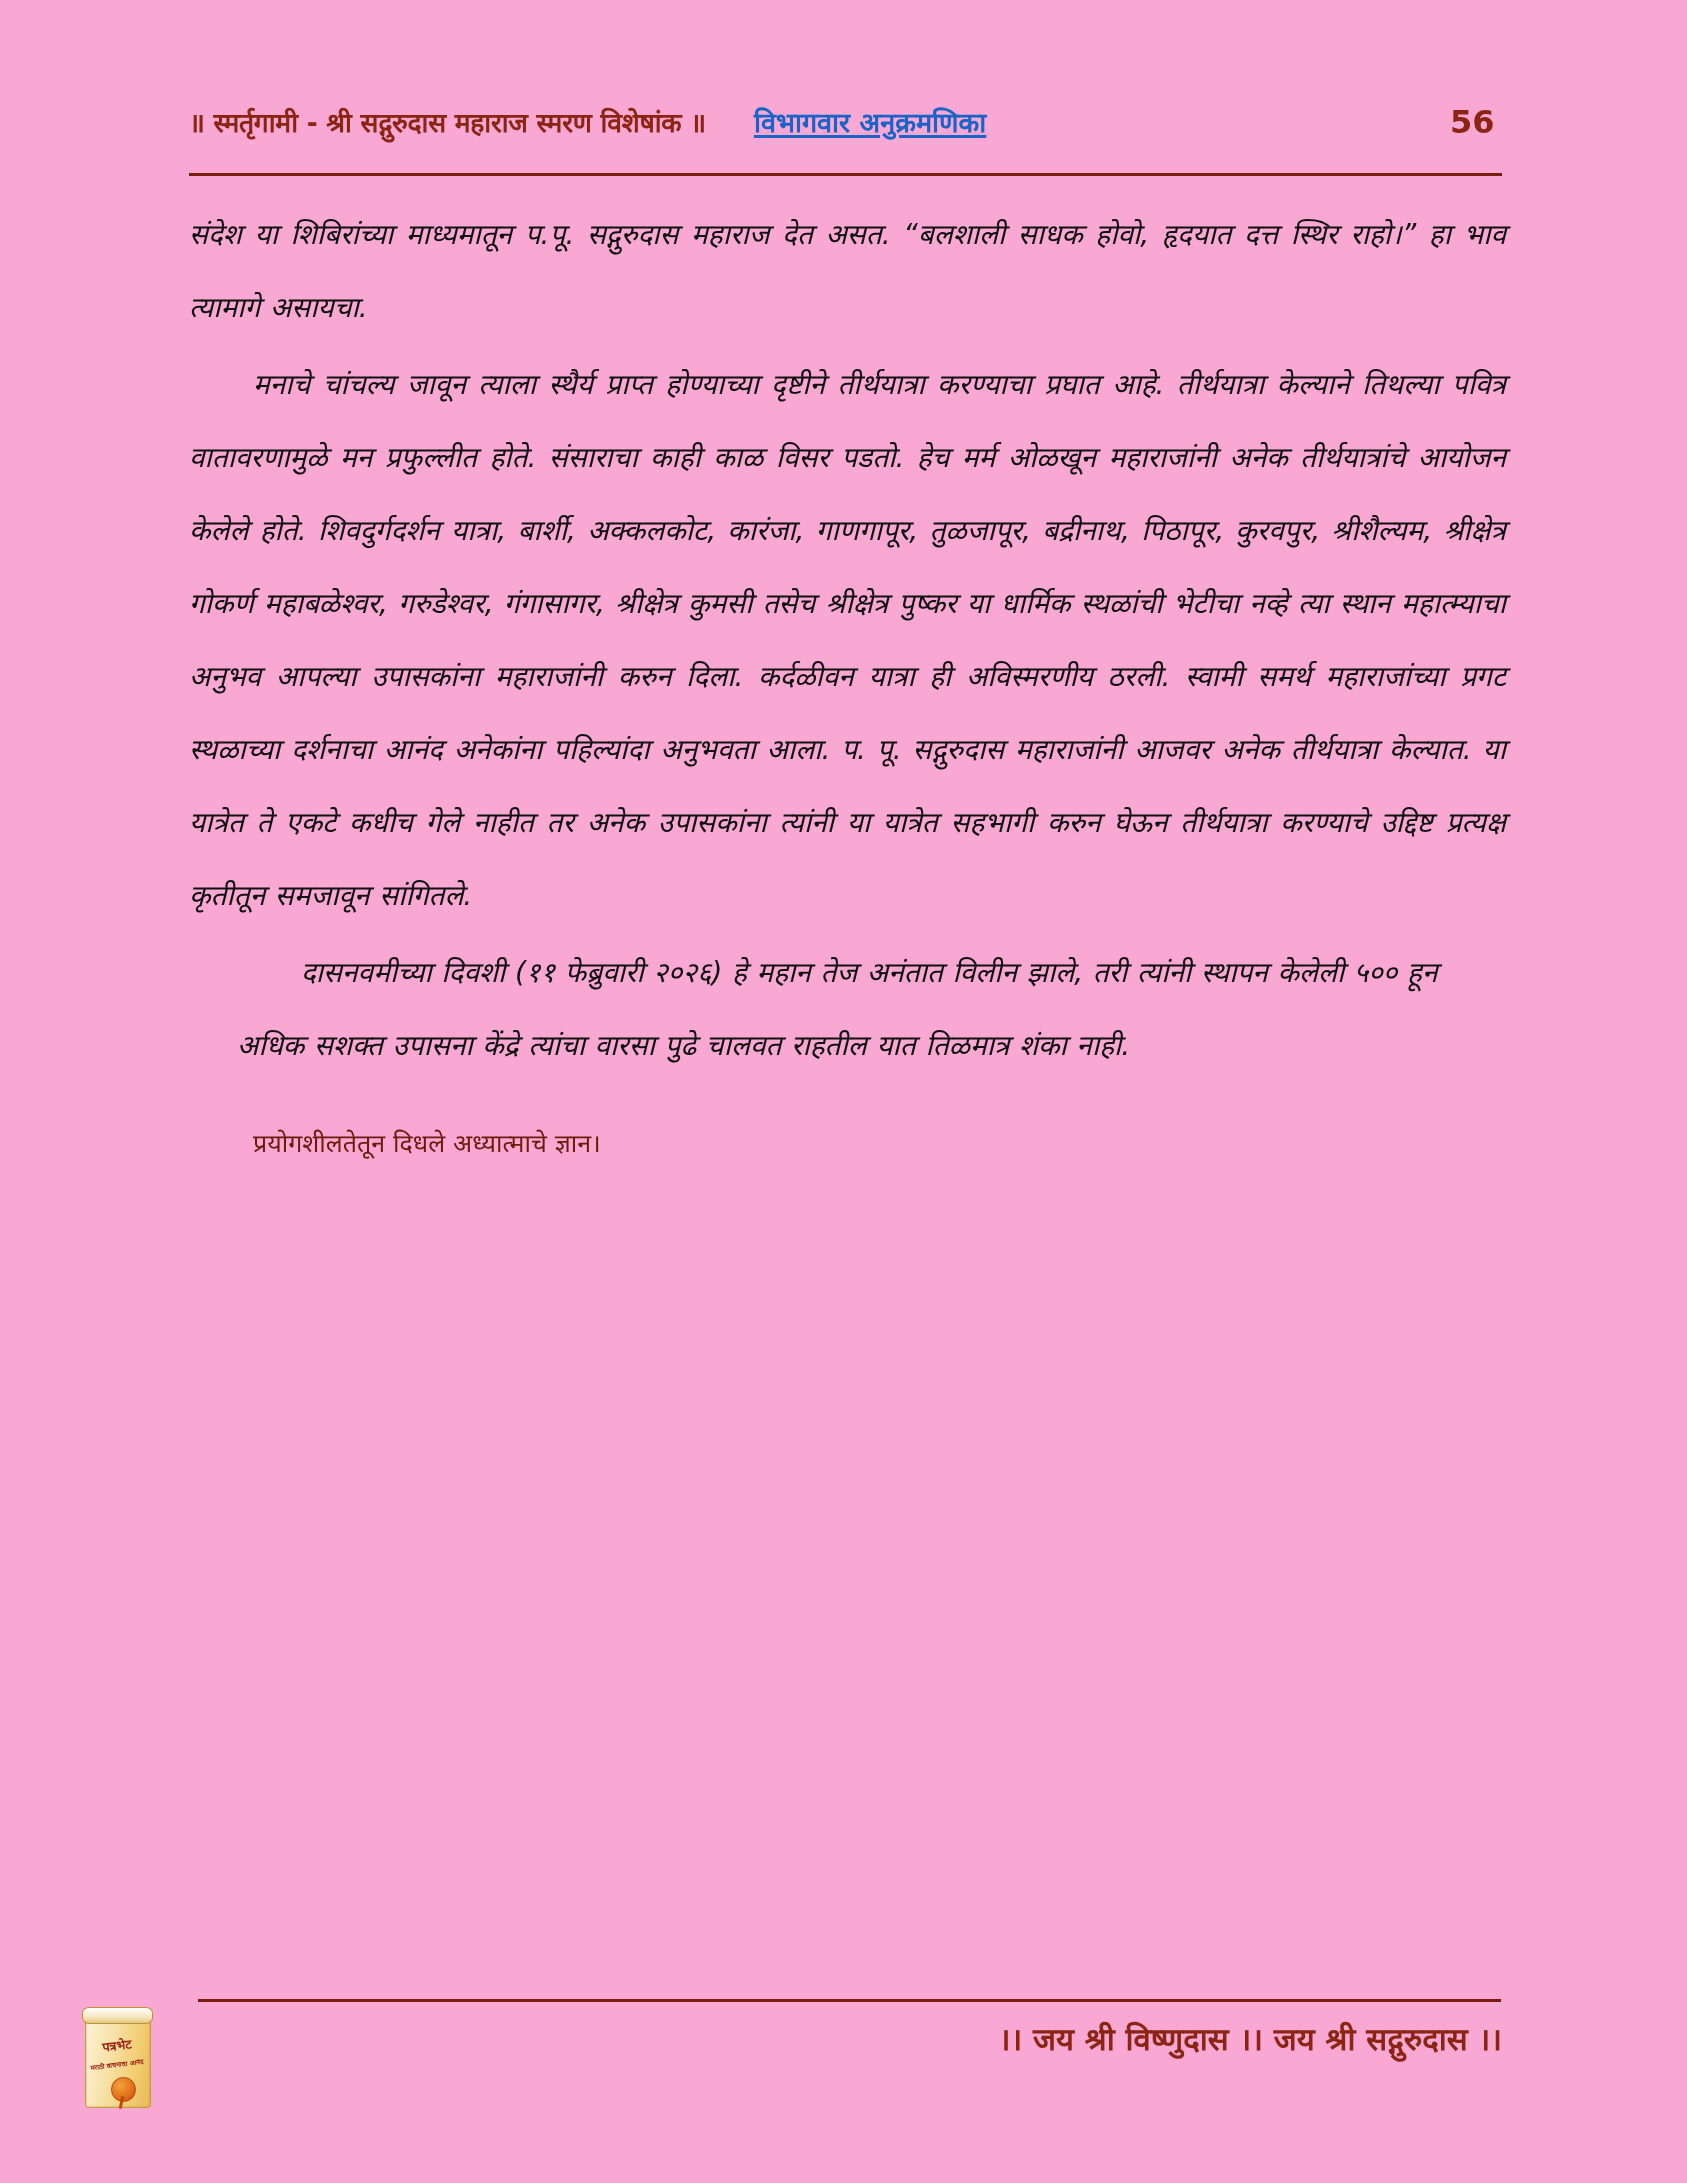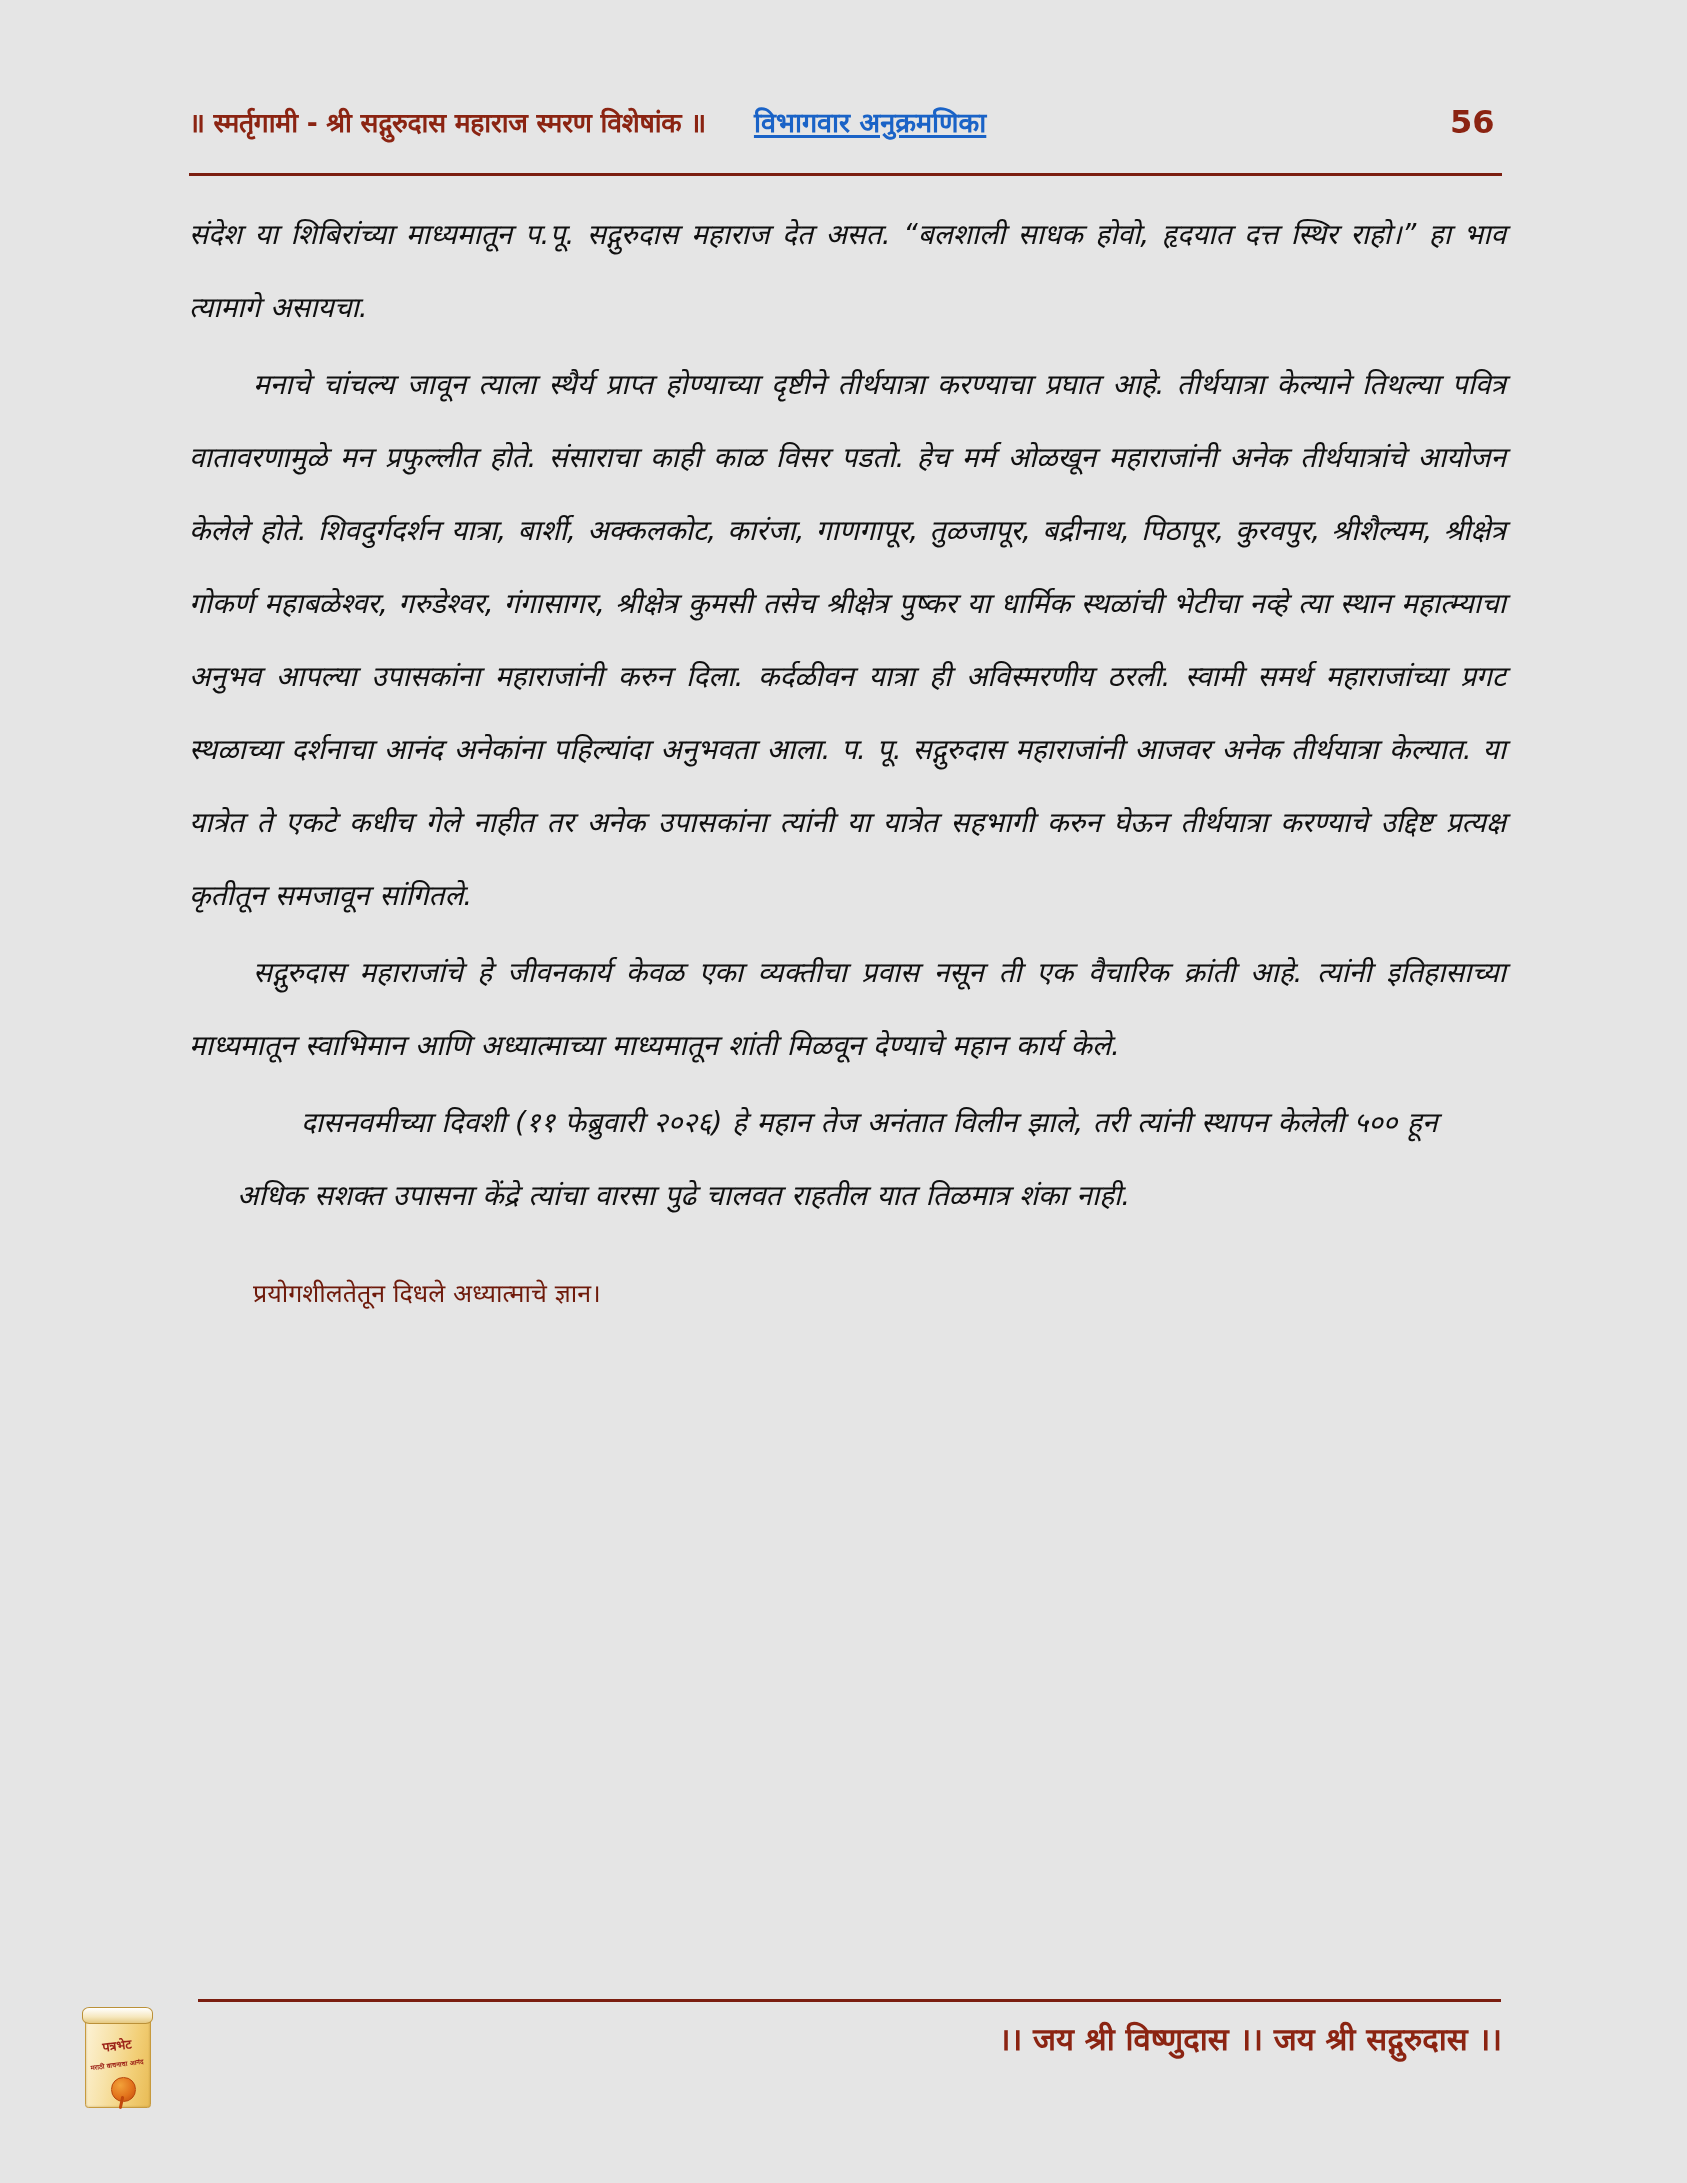--- a/index.html
+++ b/index.html
@@ -11,21 +11,21 @@
     width: 1687px;
     height: 2183px;
     position: relative;
     font-family: "Liberation Serif", "DejaVu Serif", serif;
     overflow: hidden;
   }
 
   .page {
     position: absolute;
     inset: 0;
-    background: #e5e5e5;
+    background: #f9a8d4;
   }
 
   
   .header {
     position: absolute;
     left: 189px;
     top: 93px;
     width: 1320px;
     height: 57px;
     display: flex;
@@ -214,21 +214,20 @@
     <div class="header-title">॥ स्मर्तृगामी - श्री सद्गुरुदास महाराज स्मरण विशेषांक ॥</div>
     <div class="header-link">विभागवार अनुक्रमणिका</div>
     <div class="header-pageno">56</div>
   </div>
 
   <div class="rule-top"></div>
 
   <div class="content">
     <p class="para">संदेश या शिबिरांच्या माध्यमातून प.पू. सद्गुरुदास महाराज देत असत. “बलशाली साधक होवो, हृदयात दत्त स्थिर राहो।” हा भाव त्यामागे असायचा.</p>
     <p class="para indent">मनाचे चांचल्य जावून त्याला स्थैर्य प्राप्त होण्याच्या दृष्टीने तीर्थयात्रा करण्याचा प्रघात आहे. तीर्थयात्रा केल्याने तिथल्या पवित्र वातावरणामुळे मन प्रफुल्लीत होते. संसाराचा काही काळ विसर पडतो. हेच मर्म ओळखून महाराजांनी अनेक तीर्थयात्रांचे आयोजन केलेले होते. शिवदुर्गदर्शन यात्रा, बार्शी, अक्कलकोट, कारंजा, गाणगापूर, तुळजापूर, बद्रीनाथ, पिठापूर, कुरवपुर, श्रीशैल्यम, श्रीक्षेत्र गोकर्ण महाबळेश्वर, गरुडेश्वर, गंगासागर, श्रीक्षेत्र कुमसी तसेच श्रीक्षेत्र पुष्कर या धार्मिक स्थळांची भेटीचा नव्हे त्या स्थान महात्म्याचा अनुभव आपल्या उपासकांना महाराजांनी करुन दिला. कर्दळीवन यात्रा ही अविस्मरणीय ठरली. स्वामी समर्थ महाराजांच्या प्रगट स्थळाच्या दर्शनाचा आनंद अनेकांना पहिल्यांदा अनुभवता आला. प. पू. सद्गुरुदास महाराजांनी आजवर अनेक तीर्थयात्रा केल्यात. या यात्रेत ते एकटे कधीच गेले नाहीत तर अनेक उपासकांना त्यांनी या यात्रेत सहभागी करुन घेऊन तीर्थयात्रा करण्याचे उद्दिष्ट प्रत्यक्ष कृतीतून समजावून सांगितले.</p>
-    <p class="para indent">सद्गुरुदास महाराजांचे हे जीवनकार्य केवळ एका व्यक्तीचा प्रवास नसून ती एक वैचारिक क्रांती आहे. त्यांनी इतिहासाच्या माध्यमातून स्वाभिमान आणि अध्यात्माच्या माध्यमातून शांती मिळवून देण्याचे महान कार्य केले.</p>
     <p class="para indent last-left">दासनवमीच्या दिवशी (११ फेब्रुवारी २०२६) हे महान तेज अनंतात विलीन झाले, तरी त्यांनी स्थापन केलेली ५०० हून अधिक सशक्त उपासना केंद्रे त्यांचा वारसा पुढे चालवत राहतील यात तिळमात्र शंका नाही.</p>
 
     <div class="verses">
       <div class="verse-line">प्रयोगशीलतेतून दिधले अध्यात्माचे ज्ञान।</div>
     </div>
   </div>
 
   <div class="rule-bottom"></div>
   <div class="footer-text">।। जय श्री विष्णुदास ।। जय श्री सद्गुरुदास ।।</div>
 

